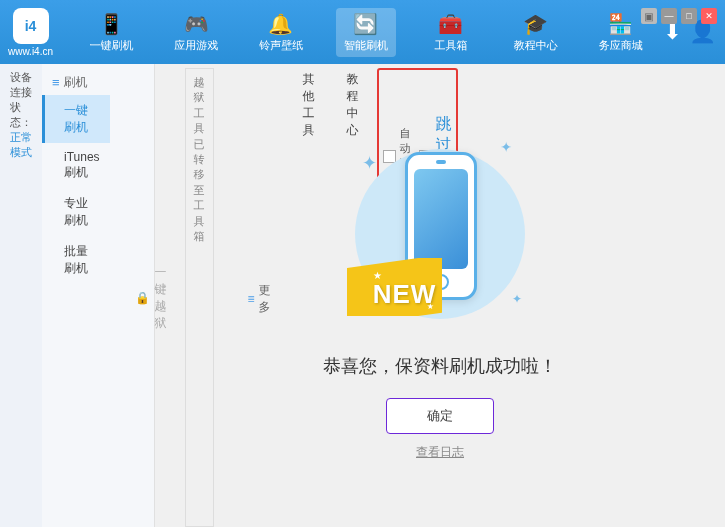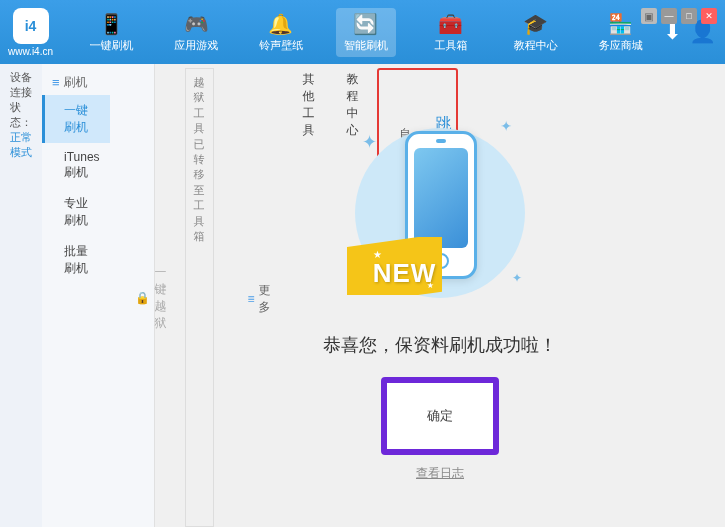--- a/index.html
+++ b/index.html
@@ -51,21 +51,21 @@
     .red-box { border: 2px solid #e53935; border-radius: 3px; padding: 4px; margin: 0 2px 4px; }
 
     
     .content { flex: 1; display: flex; flex-direction: column; }
     .content-main { flex: 1; display: flex; flex-direction: column; align-items: center; justify-content: center; padding: 20px; }
 
     
     .phone-container { position: relative; width: 220px; height: 200px; margin-bottom: 20px; }
 
     .success-title { font-size: 18px; color: #333; margin-bottom: 20px; }
-    .confirm-btn { background: #fff; border: 6px solid #6d28d9; color: #444; padding: 24px 40px; border-radius: 4px; cursor: pointer; font-size: 13px; margin-bottom: 10px; }
+    .confirm-btn { background: #fff; border: 1px solid #6d28d9; color: #444; padding: 8px 40px; border-radius: 4px; cursor: pointer; font-size: 13px; margin-bottom: 10px; }
     .view-log { color: #888; font-size: 12px; cursor: pointer; text-decoration: underline; }
   </style>
 </head>
 <body>
 
 <div style="position:relative;">
   <div class="header">
     <div class="logo">
       <div class="logo-icon">
         <span>i4</span>

